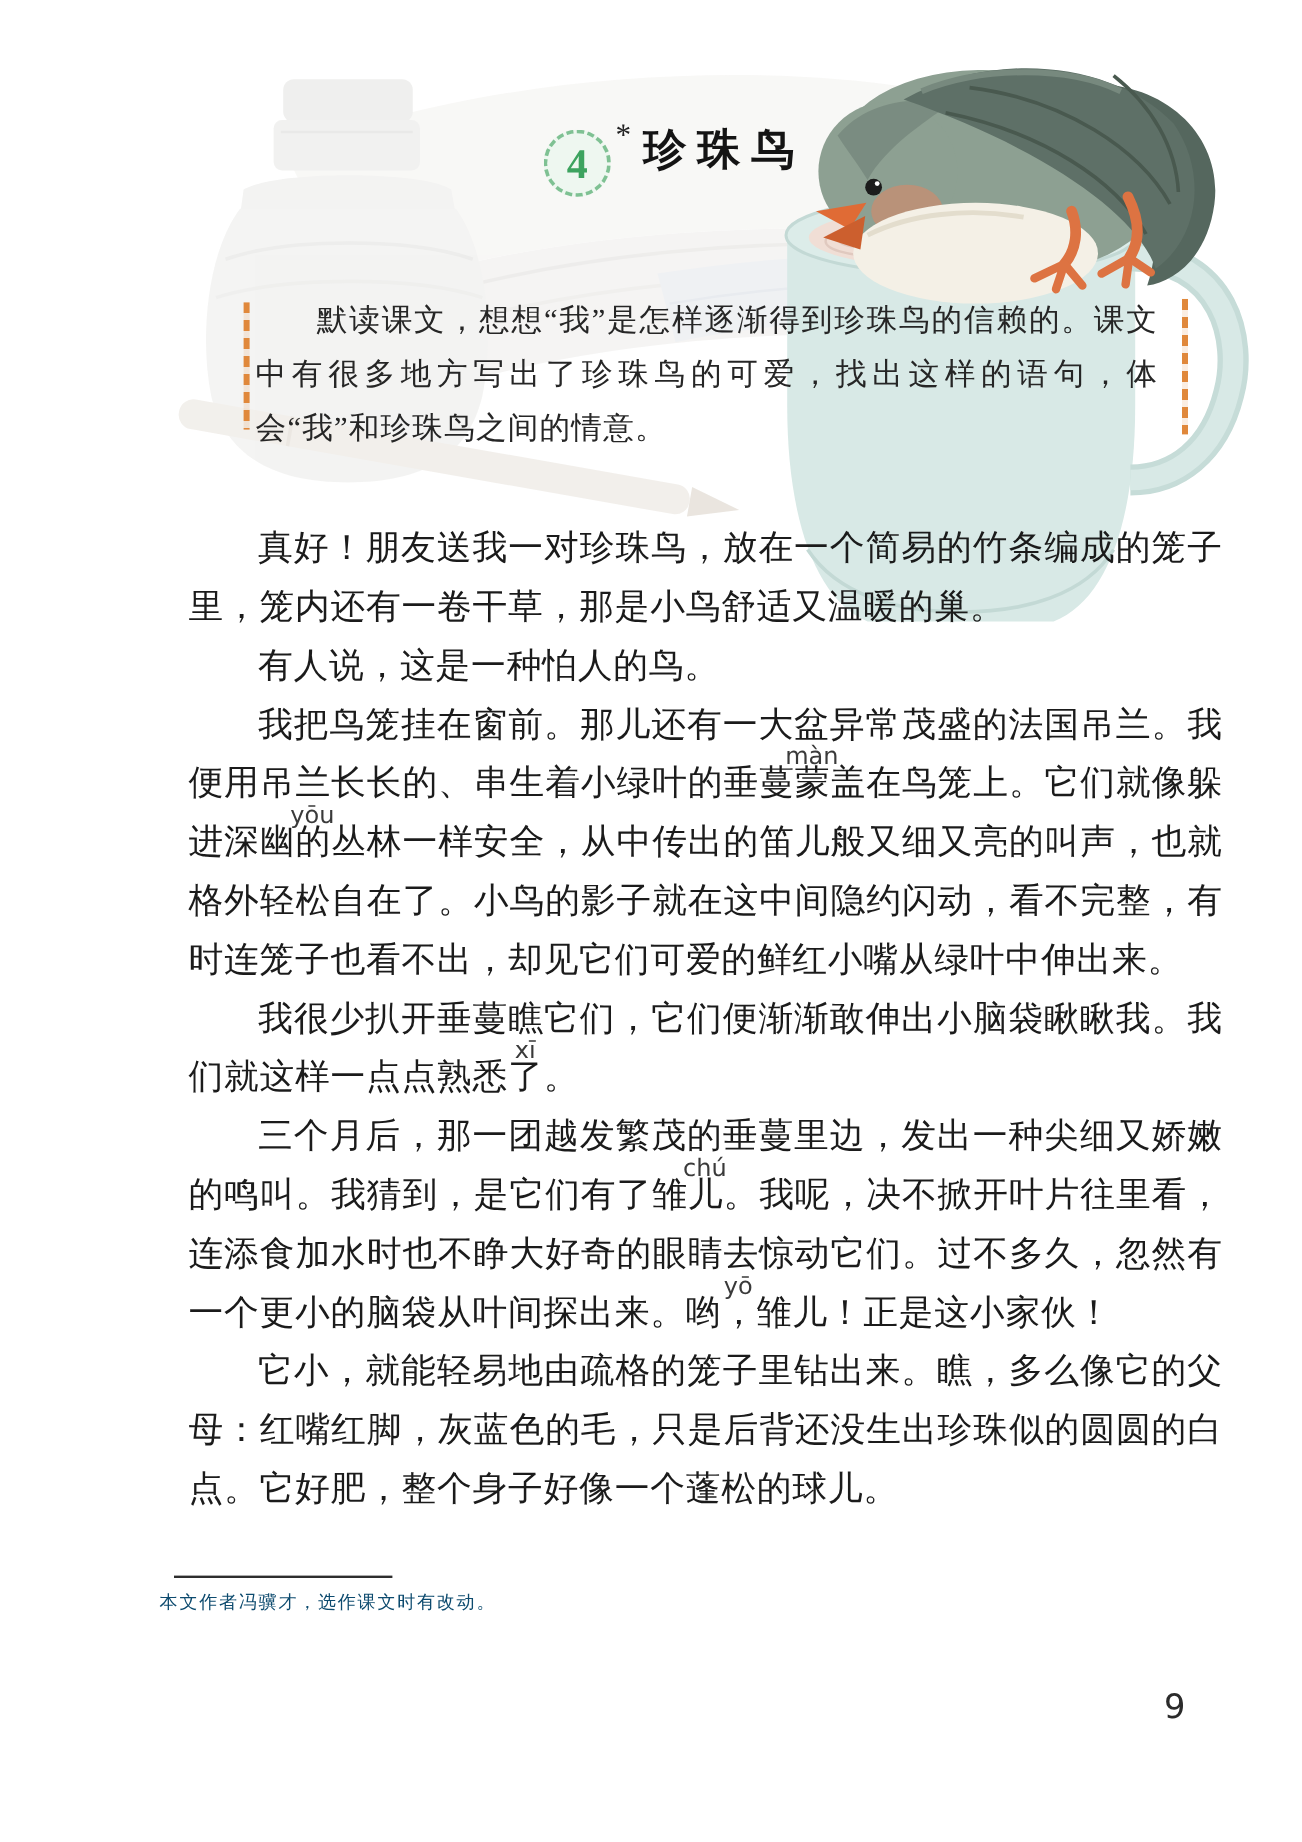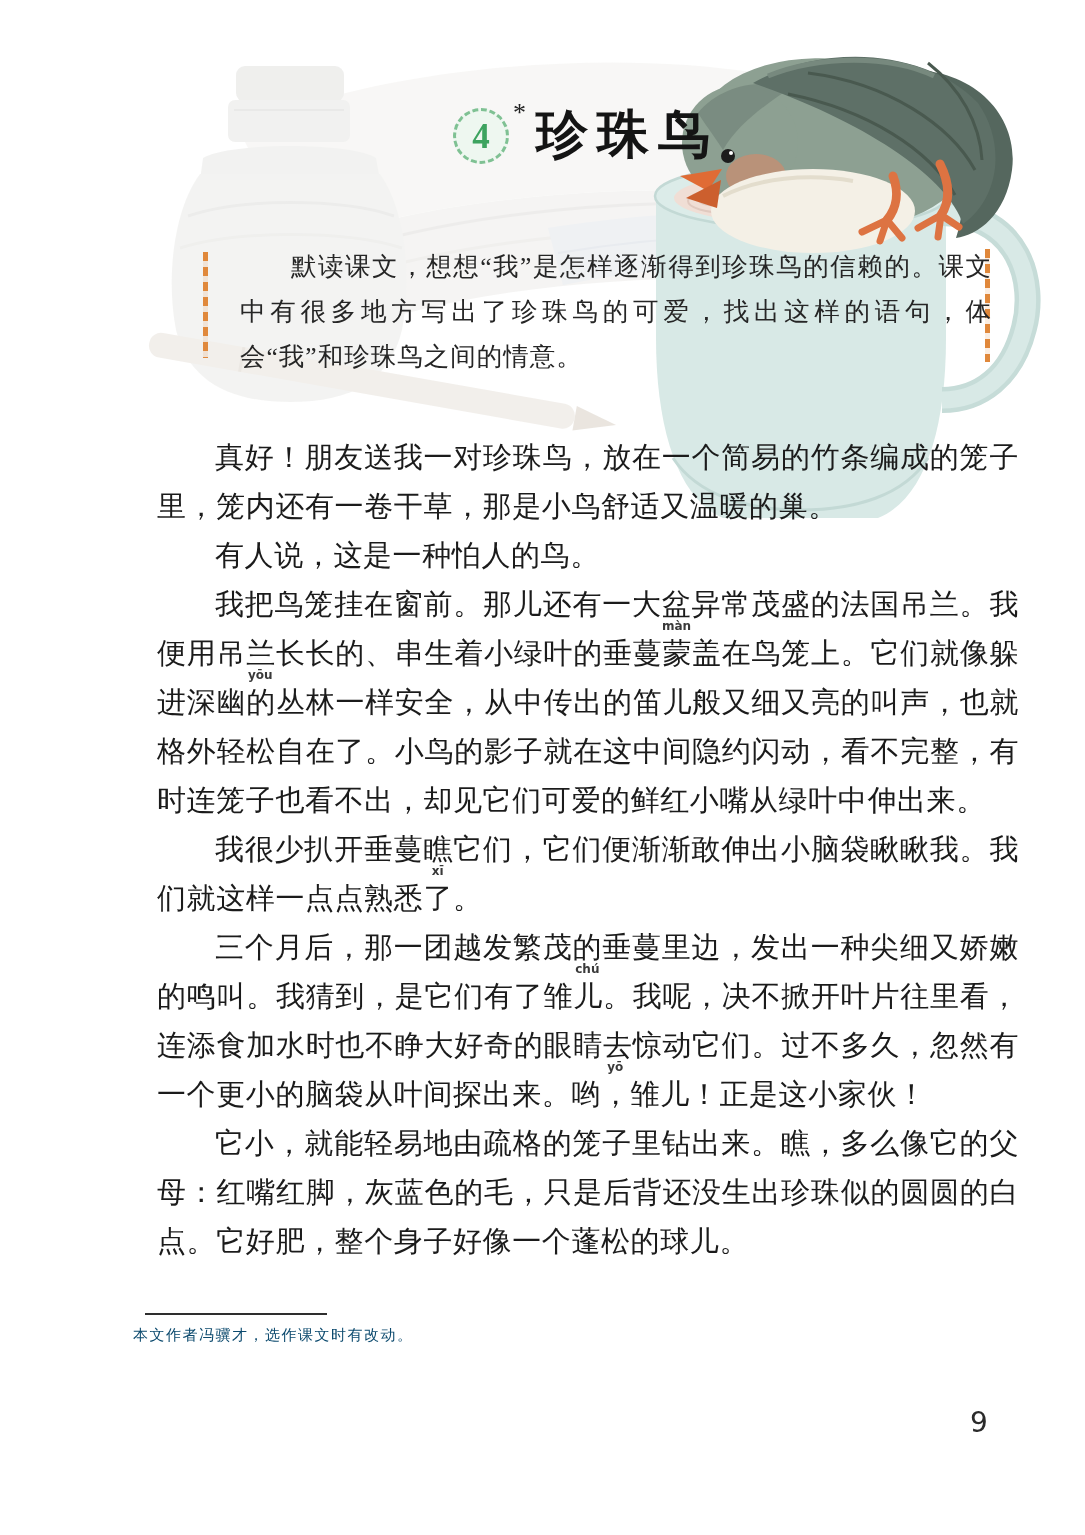--- a/index.html
+++ b/index.html
@@ -8,40 +8,40 @@
   svg{position:absolute;}
   .illus{pointer-events:none;}
 
   
   .title-row{position:absolute;left:453px;top:100px;z-index:4;display:flex;align-items:flex-start;}
   .lesson-circle{width:50px;height:50px;border:3px dashed #7fc193;border-radius:50%;
     background:#eef7f0;display:flex;align-items:center;justify-content:center;margin-top:8px;}
   .lesson-number{color:#3da35f;font-size:35px;font-weight:bold;line-height:1;
     font-family:"Liberation Serif",serif;}
   .lesson-star{font-size:26px;color:#222;margin:0 2px 0 4px;line-height:1;}
-  .lesson-title{font-size:52px;font-weight:bold;color:#141414;letter-spacing:9px;
+  .lesson-title{font-size:36px;font-weight:bold;color:#141414;letter-spacing:9px;
     margin:4px 0 0 8px;line-height:1.2;}
 
   
   .intro-bar{position:absolute;width:5px;z-index:3;
     background:repeating-linear-gradient(to bottom,#e0883b 0 9px,rgba(224,136,59,.15) 9px 15px);}
   .intro-bar.left{left:203px;top:252px;height:106px;}
   .intro-bar.right{left:985px;top:249px;height:113px;}
-  .intro-text{position:absolute;left:240px;top:244px;width:752px;z-index:3;
+  .intro-text{position:absolute;left:213px;top:244px;width:752px;z-index:3;
     font-size:25.5px;line-height:45px;letter-spacing:1px;color:#262626;
     text-indent:2em;text-align:justify;}
 
   
   .main-text{position:absolute;left:145px;top:433px;width:862px;z-index:3;
     font-size:29px;line-height:49px;letter-spacing:0.6px;color:#1b1b1b;text-align:justify;margin-left:12px;}
   .main-text p{margin:0;text-indent:2em;}
   .rb{position:relative;}
   .py{position:absolute;top:-17px;left:50%;transform:translateX(-50%);
-    font-family:"DejaVu Sans",sans-serif;font-size:12px;letter-spacing:0;
-    color:#3a3a3a;line-height:1;white-space:nowrap;font-weight:bold;}
+    font-family:"DejaVu Sans",sans-serif;font-size:20px;letter-spacing:0;
+    color:#3a3a3a;line-height:1;white-space:nowrap;}
 
   
   .footnote-rule{position:absolute;left:145px;top:1313px;width:182px;border-top:2px solid #2e2e2e;z-index:3;}
   .footnote{position:absolute;left:133px;top:1326px;z-index:3;font-size:15px;letter-spacing:1.5px;color:#0c4a6e;}
 
   
   .page-number{position:absolute;left:970px;top:1406px;z-index:3;
     font-family:"DejaVu Sans","Liberation Sans",sans-serif;font-size:28px;color:#2b2b2b;}
 
   

